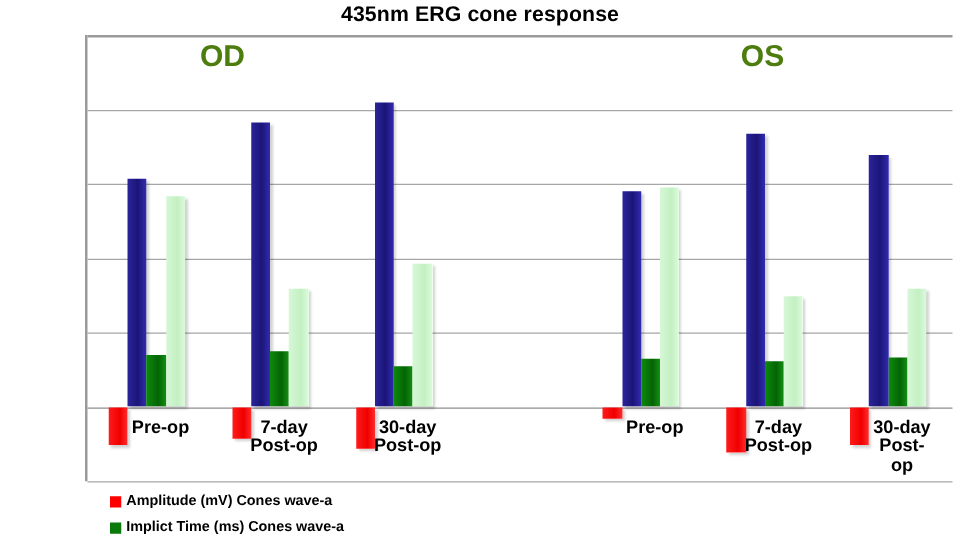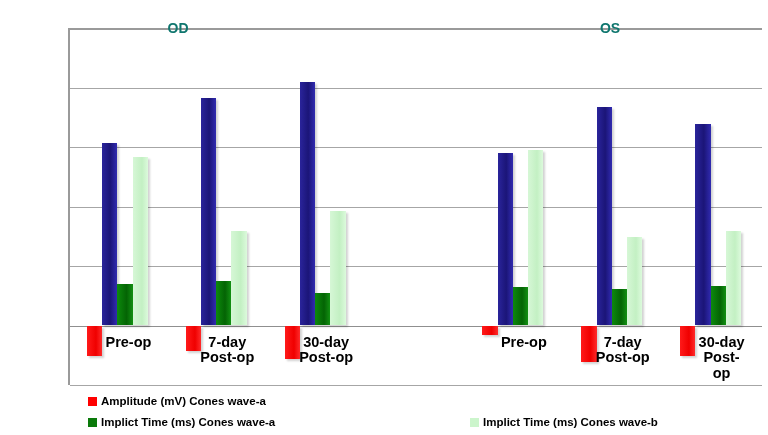--- a/index.html
+++ b/index.html
@@ -31,22 +31,22 @@
   
   .ytick{
     position:absolute;right:0;width:62px;text-align:right;
     font-size:12.5px;font-weight:bold;color:#000;
     transform:translateY(-50%);
   }
   .yticks{position:absolute;left:0;top:28px;width:64px;height:357px;}
 
   
   .eye-label{
-    position:absolute;font-size:14px;font-weight:bold;color:#0f766e;
-    transform:translateX(-50%);top:20px;
+    position:absolute;font-size:24px;font-weight:bold;color:#4d7c0f;
+    transform:translateX(-50%);top:32px;
   }
 
   
   .bar{position:absolute;box-sizing:border-box;}
   .bar.pos{box-shadow:2px 2px 2px rgba(0,0,0,.18);}
   .bar.neg{box-shadow:2px 2px 2px rgba(0,0,0,.18);}
 
   
   .cat-label{
     position:absolute;text-align:center;font-size:14.5px;font-weight:bold;
@@ -60,20 +60,21 @@
   .legend-swatch{
     width:9px;height:9px;display:inline-block;margin-right:4px;flex:0 0 auto;
   }
   .legend-text{font-size:11.5px;font-weight:bold;color:#000;white-space:nowrap;}
 </style>
 </head>
 <body>
 
 <div id="chart-root">
 
+  <div class="chart-title">435nm ERG cone response</div>
 
 
   <div class="plot" id="plot">
     <div id="gridlines">
         <div class="gridline top" style="top: 0px;"></div>
         <div class="gridline" style="top: 59.5px;"></div>
         <div class="gridline" style="top: 119px;"></div>
         <div class="gridline" style="top: 178.5px;"></div>
         <div class="gridline" style="top: 238px;"></div>
         <div class="gridline zero" style="top: 297.5px;"></div>
@@ -142,18 +143,14 @@
 
   <div class="legend" id="legend">
       <div class="legend-item" style="left: 88px; top: 3px;">
         <span class="legend-swatch" style="background: rgb(255, 0, 0);"></span>
         <span class="legend-text">Amplitude (mV) Cones wave-a</span>
       </div>
       <div class="legend-item" style="left: 88px; top: 24px;">
         <span class="legend-swatch" style="background: rgb(10, 122, 10);"></span>
         <span class="legend-text">Implict Time (ms) Cones wave-a</span>
       </div>
-      <div class="legend-item" style="left: 470px; top: 24px;">
-        <span class="legend-swatch" style="background: rgb(204, 245, 204);"></span>
-        <span class="legend-text">Implict Time (ms) Cones wave-b</span>
-      </div>
     </div>
 </div>
 
 </body></html>

